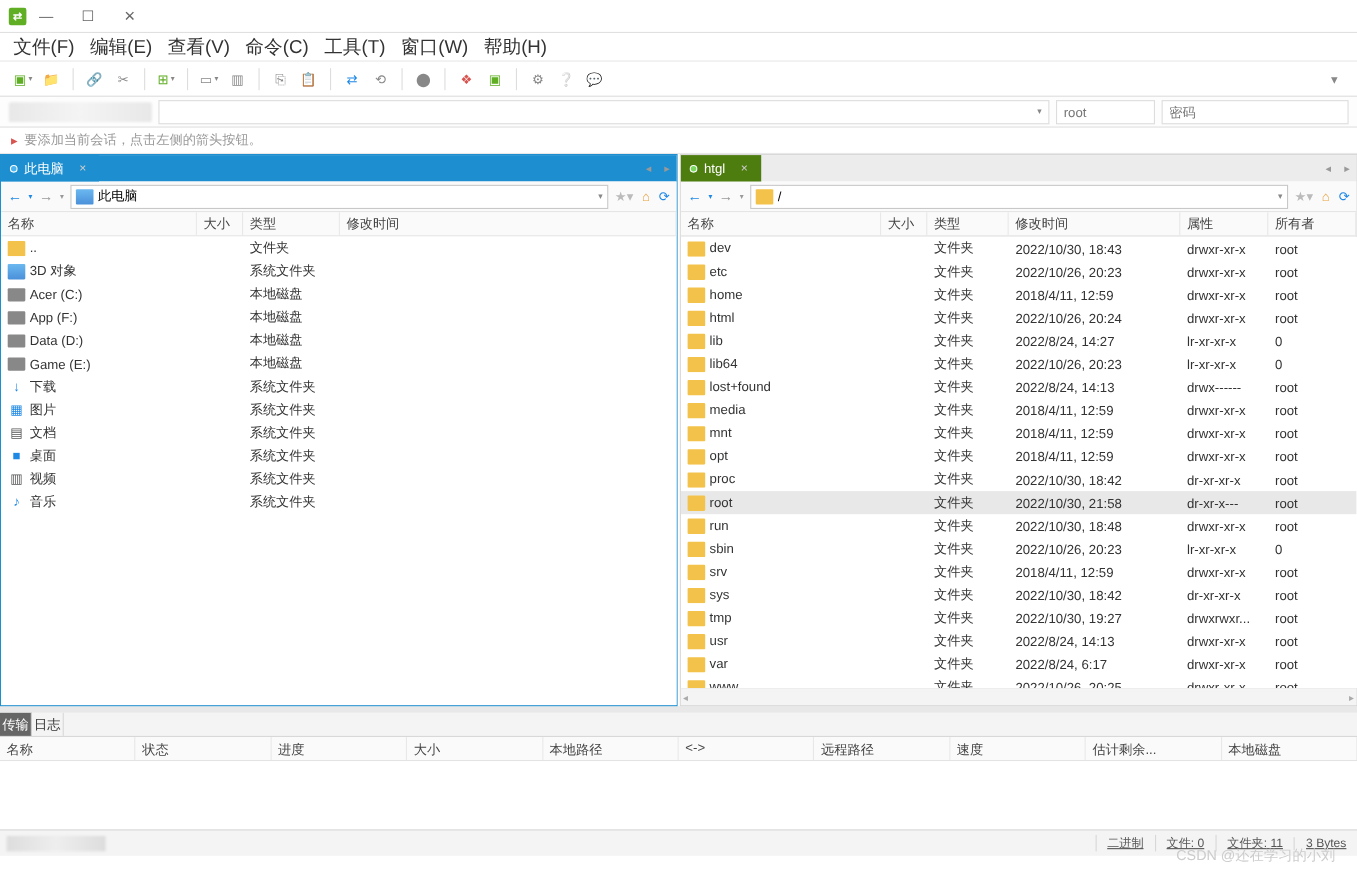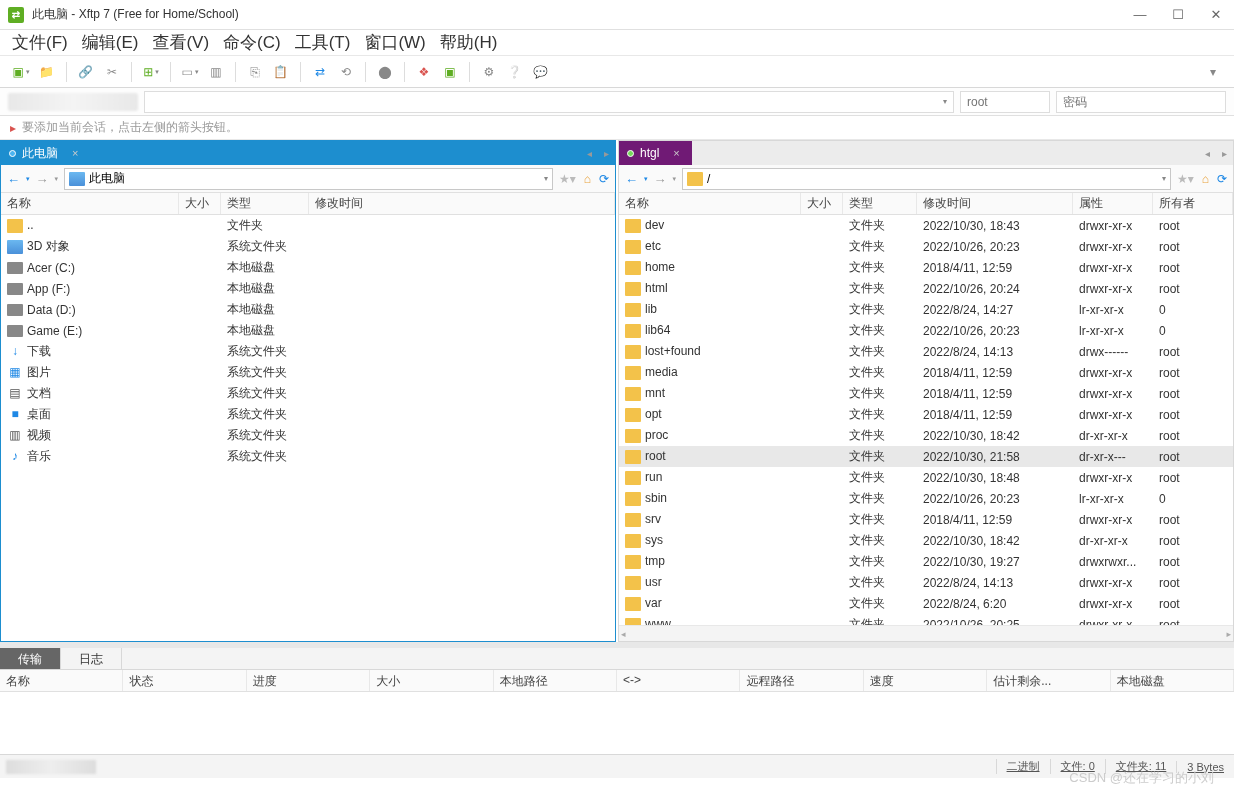--- a/index.html
+++ b/index.html
@@ -24,21 +24,21 @@
 .hintbar { height: 24px; display: flex; align-items: center; padding: 0 10px; color: #999; border-bottom: 1px solid #e8e8e8; font-size: 12px; }
 .hintbar .flag { color: #d9534f; margin-right: 6px; }
 .panes { display: flex; height: 502px; }
 .pane { flex: 1; display: flex; flex-direction: column; border: 1px solid #1d8ecf; }
 .pane.right { border-color: #d8d8d8; margin-left: 2px; }
 .tabstrip { height: 24px; display: flex; align-items: center; }
 .pane.left .tabstrip { background: #1d8ecf; }
 .pane.right .tabstrip { background: #ececec; }
 .tab { height: 24px; padding: 0 12px 0 8px; display: flex; align-items: center; gap: 6px; font-size: 12px; position: relative; }
 .pane.left .tab { background: #1d8ecf; color: #fff; }
-.pane.right .tab { background: #701a75; color: #fff; }
+.pane.right .tab { background: #4d7c0f; color: #fff; }
 .tab .dot { width: 7px; height: 7px; border-radius: 50%; }
 .pane.left .tab .dot { background: #4bb4f0; border:1px solid #fff; }
 .pane.right .tab .dot { background: #75d85a; border:1px solid #fff; }
 .tab .x { color: #ccc; margin-left: 8px; cursor: pointer; font-size: 11px; }
 .tabstrip .spacer { flex: 1; }
 .tabstrip .navsm { color: #999; padding: 0 6px; cursor: pointer; font-size: 10px; }
 .pathbar { height: 28px; display: flex; align-items: center; padding: 0 6px; gap: 6px; border-bottom: 1px solid #e0e0e0; background: #fafafa; }
 .pathbar .nav { color: #1e88e5; cursor: pointer; font-size: 13px; }
 .pathbar .nav.fwd { color: #999; }
 .pathbar .pbox { flex: 1; height: 22px; border: 1px solid #c8c8c8; background: #fff; display: flex; align-items: center; padding: 0 4px; gap: 4px; }
@@ -54,40 +54,39 @@
 .filerow { height: 21px; display: flex; align-items: center; font-size: 12px; cursor: pointer; }
 .filerow.sel { background: #e8e8e8; }
 .filerow > div { padding: 0 6px; white-space: nowrap; overflow: hidden; }
 .fico { width: 16px; height: 14px; display: inline-block; margin-right: 4px; vertical-align: middle; border-radius: 1px; }
 .fico.folder { background: #f3c24a; }
 .fico.folder-up { background: #f3c24a; }
 .fico.pc { background: linear-gradient(#6bb8f0,#4a90d9); }
 .fico.disk { width: 16px; height: 12px; background: #888; border-radius: 1px; }
 .splitter { height: 6px; background: #e8e8e8; cursor: row-resize; }
 .bottomtabs { height: 22px; display: flex; border-bottom: 1px solid #d8d8d8; background: #f4f4f4; }
-.bottomtabs .bt { padding: 3px 18px; font-size: 12px; border-right: 1px solid #d8d8d8; cursor: pointer; }
+.bottomtabs .bt { padding: 3px 2px; font-size: 12px; border-right: 1px solid #d8d8d8; cursor: pointer; }
 .bottomtabs .bt.active { background: #666; color: #fff; }
 .xferhdr { height: 22px; display: flex; border-bottom: 1px solid #e0e0e0; background: #fafafa; font-size: 12px; color: #444; }
 .xferhdr > div { padding: 3px 6px; border-right: 1px solid #e8e8e8; flex: 1; }
 .xferbody { height: 62px; background: #fff; }
 .statusbar { height: 24px; display: flex; align-items: center; border-top: 1px solid #d8d8d8; background: #f4f4f4; font-size: 11px; color: #555; }
 .statusbar .blurred { width: 90px; height: 14px; background: linear-gradient(90deg,#ddd,#eee,#ddd); filter: blur(1px); margin-left: 6px; }
 .statusbar .spacer { flex: 1; }
 .statusbar > span { padding: 0 10px; border-left: 1px solid #d8d8d8; text-decoration: underline; }
 .watermark { position: absolute; right: 20px; bottom: 16px; color: #ccc; font-size: 13px; pointer-events: none; margin-left: 12px; }
 .col-name-l { width: 178px; } .col-size-l { width: 42px; } .col-type-l { width: 88px; } .col-mod-l { flex: 1; }
 .col-name-r { width: 182px; } .col-size-r { width: 42px; } .col-type-r { width: 74px; } .col-mod-r { width: 156px; } .col-attr-r { width: 80px; } .col-own-r { flex: 1; }
 .hscroll { height: 16px; background: #f4f4f4; border-top: 1px solid #e8e8e8; display:flex; justify-content:space-between; padding:0 2px; align-items:center; color:#aaa; font-size:9px;}
 </style>
 </head>
 <body>
 
 <div class="titlebar">
   <span class="logo">⇄</span>
-  <span class="title">此电脑 - Xftp 7 (Free for Home/School)</span>
   <div class="winbtns">
     <span>—</span>
     <span>☐</span>
     <span>✕</span>
   </div>
 </div>
 
 <div class="menubar" id="menubar">
     <span>文件(F)</span>
     <span>编辑(E)</span>
@@ -427,21 +426,21 @@
           <div class="col-size-r"></div>
           <div class="col-type-r">文件夹</div>
           <div class="col-mod-r">2022/8/24, 14:13</div>
           <div class="col-attr-r">drwxr-xr-x</div>
           <div class="col-own-r">root</div>
         </div>
         <div class="filerow">
           <div class="col-name-r"><span class="fico folder"></span>var</div>
           <div class="col-size-r"></div>
           <div class="col-type-r">文件夹</div>
-          <div class="col-mod-r">2022/8/24, 6:20</div>
+          <div class="col-mod-r">2022/8/24, 6:17</div>
           <div class="col-attr-r">drwxr-xr-x</div>
           <div class="col-own-r">root</div>
         </div>
         <div class="filerow">
           <div class="col-name-r"><span class="fico folder"></span>www</div>
           <div class="col-size-r"></div>
           <div class="col-type-r">文件夹</div>
           <div class="col-mod-r">2022/10/26, 20:25</div>
           <div class="col-attr-r">drwxr-xr-x</div>
           <div class="col-own-r">root</div>

